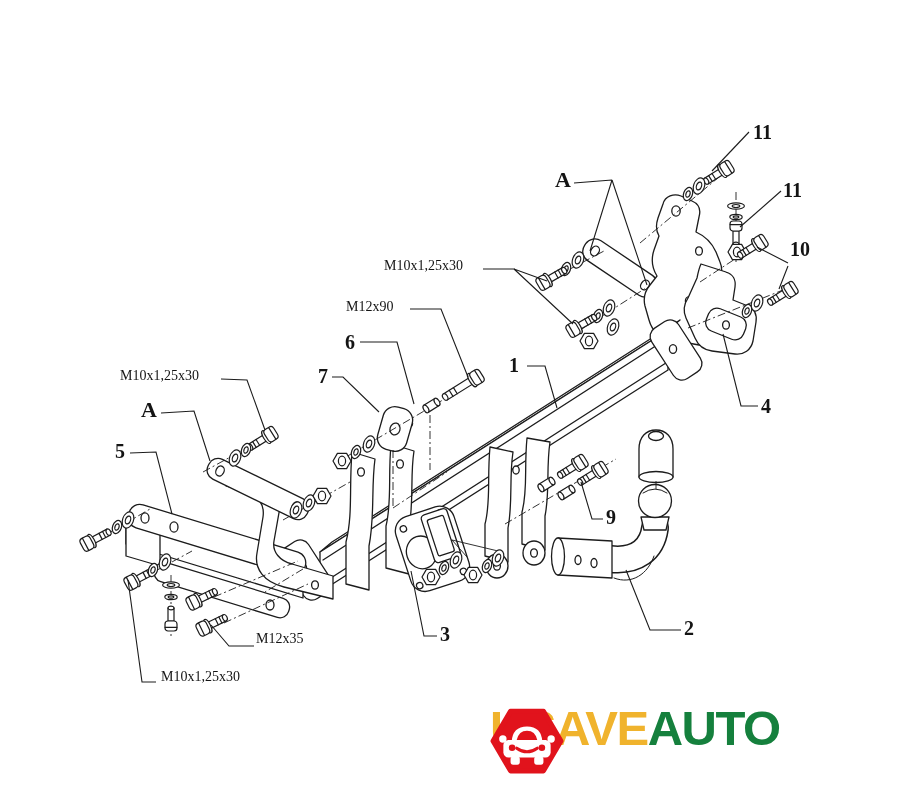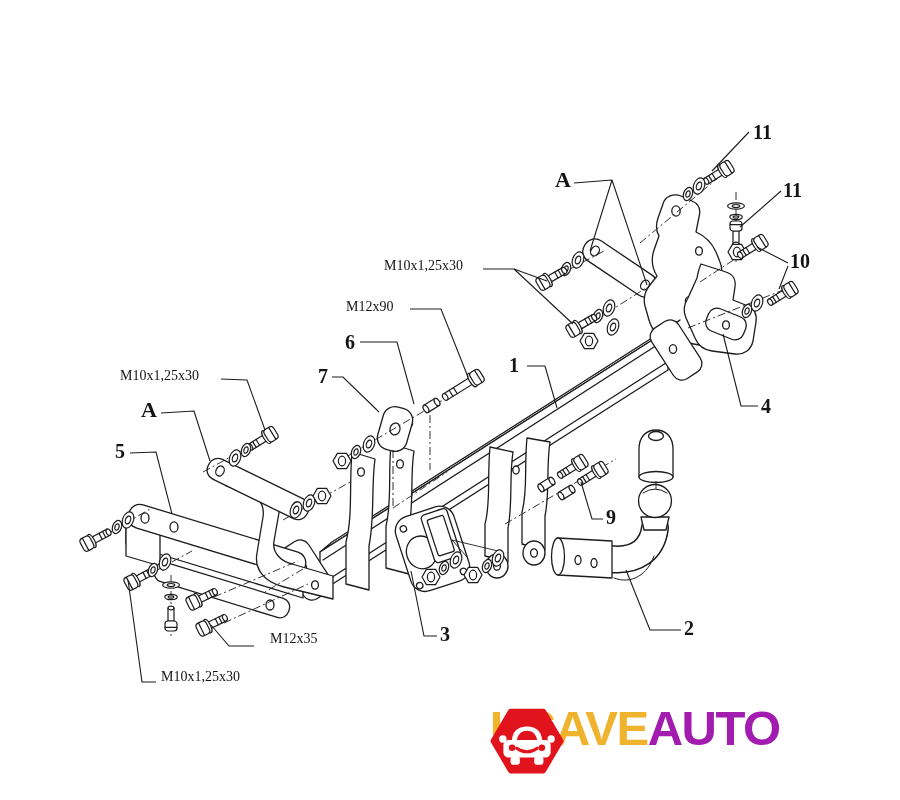--- a/index.html
+++ b/index.html
@@ -7,21 +7,21 @@
          font-family:"Liberation Serif",serif;}
   .stage svg{position:absolute;left:0;top:0;}
   .callout{position:absolute;line-height:1;color:#141414;white-space:nowrap;}
   .callout.num{font-weight:bold;font-size:20px;}
   .callout.letter{font-weight:bold;font-size:22px;}
   .callout.spec{font-size:14px;}
   .logo{position:absolute;left:490px;top:704px;display:flex;align-items:center;gap:13px;}
   .logo-text{font-family:"Liberation Sans",sans-serif;font-weight:bold;font-size:49px;
              letter-spacing:-1.5px;line-height:1;}
   .logo-text .first{color:#F0B32D;}
-  .logo-text .second{color:#a21caf;text-align:center;}
+  .logo-text .second{color:#15803d;text-align:center;}
 </style>
 </head>
 <body>
 
 <div class="stage">
 
 <svg width="900" height="800" viewBox="0 0 900 800">
   <defs>
     <g id="fw">
           <ellipse rx="5.4" ry="8.4" fill="#fff"></ellipse>
@@ -284,34 +284,34 @@
     <path d="M437,636 L424,636 L411,571"></path>
     <path d="M681,630 L650,630 L626,570"></path>
     <path d="M254,646 L229,646 L211,625"></path>
     <path d="M156,682 L142,682 L128,580"></path>
   </g>
 </svg>
 
 <div class="callout num" style="left:753px;top:122px;">11</div>
 <div class="callout letter" style="left:555px;top:169px;">A</div>
 <div class="callout num" style="left:783px;top:180px;">11</div>
-<div class="callout num" style="left:790px;top:251px;">10</div>
+<div class="callout num" style="left:790px;top:239px;">10</div>
 <div class="callout spec" style="left:384px;top:259px;">M10x1,25x30</div>
 <div class="callout spec" style="left:346px;top:300px;font-family:Liberation Serif, serif;">M12x90</div>
 <div class="callout num" style="left:345px;top:332px;">6</div>
 <div class="callout num" style="left:318px;top:366px;">7</div>
 <div class="callout num" style="left:509px;top:355px;">1</div>
 <div class="callout num" style="left:761px;top:396px;">4</div>
 <div class="callout spec" style="left:120px;top:369px;">M10x1,25x30</div>
 <div class="callout letter" style="left:141px;top:399px;">A</div>
 <div class="callout num" style="left:115px;top:441px;">5</div>
 <div class="callout num" style="left:606px;top:507px;">9</div>
 <div class="callout num" style="left:440px;top:624px;">3</div>
 <div class="callout num" style="left:684px;top:618px;">2</div>
-<div class="callout spec" style="left:270px;top:632px;">M12x35</div>
+<div class="callout spec" style="left:256px;top:632px;">M12x35</div>
 <div class="callout spec" style="left:161px;top:670px;">M10x1,25x30</div>
 
 <div class="logo">
   <svg width="74" height="74" viewBox="0 0 72 72">
     <polygon points="3,36 20,7 52,7 69,36 52,65 20,65" fill="#E1131C" stroke="#E1131C" stroke-width="5" stroke-linejoin="round"></polygon>
     <circle cx="12.5" cy="34" r="3.6" fill="#fff"></circle>
     <circle cx="59.5" cy="34" r="3.6" fill="#fff"></circle>
     <path d="M21,37 Q22,22 36,22 Q50,22 51,37 Z" fill="#fff"></path>
     <rect x="13" y="35" width="46" height="17" rx="5" fill="#fff"></rect>
     <rect x="20" y="51" width="9" height="8" rx="2.5" fill="#fff"></rect>

